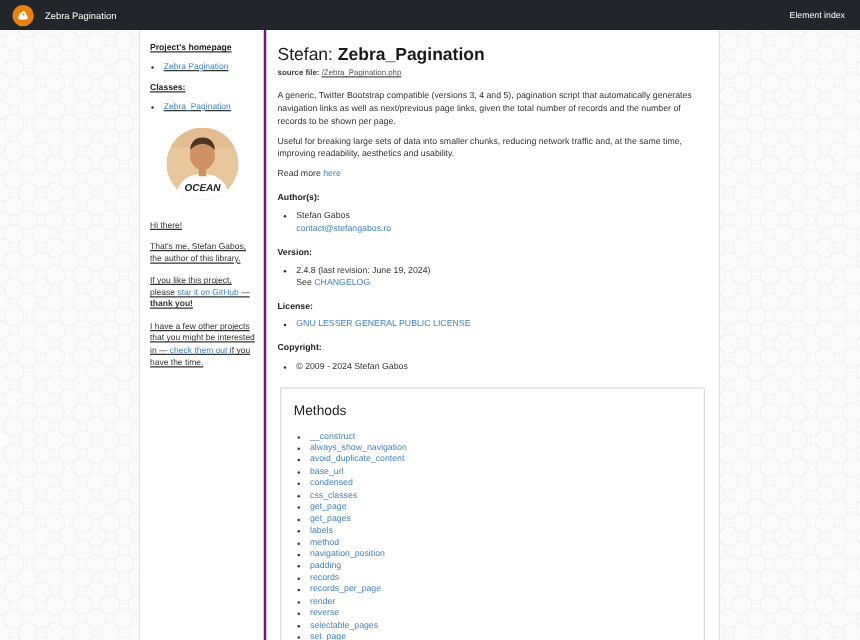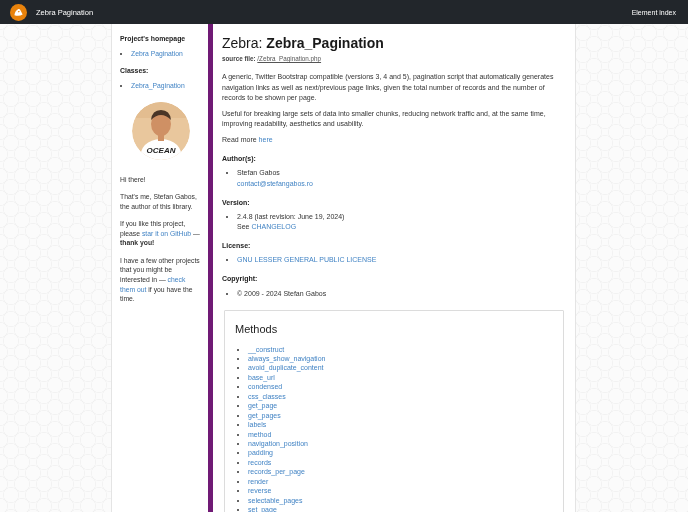--- a/index.html
+++ b/index.html
@@ -56,24 +56,25 @@
     border-left: 1px solid #e4e4e4;
     border-right: 1px solid #e4e4e4;
     display: flex;
     align-items: stretch;
   }
 
   
   .sidebar {
     width: 101px;
     flex: 0 0 auto;
-    border-right: 5px solid #701a75;
+    border-right: 2px solid #701a75;
     padding: 8px 7px 8px 8px;
     font-size: 6.8px;
     line-height: 1.4;
+    text-decoration: underline;
   }
   .sidebar h4 { font-size: 6.9px; font-weight: bold; margin: 2px 0 5px; color: #222; }
   .sidebar ul { list-style: disc; padding-left: 11px; margin: 0 0 8px; }
   .sidebar li { margin: 2px 0; }
   a.lnk { color: #4183c4; text-decoration: none; cursor: pointer; }
   .sidebar p { margin: 8px 0; color: #333; }
   .avatar-wrap { text-align: center; margin: 12px 0 12px; }
   .avatar {
     width: 58px; height: 58px; border-radius: 50%;
     display: inline-block; overflow: hidden;
@@ -168,21 +169,21 @@
       <span class="bold">thank you!</span>
     </p>
     <p>
       <span>I have a few other projects that you might be interested in —</span>
       <a class="lnk" href="#">check them out</a>
       <span>if you have the time.</span>
     </p>
   </div>
 
   <div class="main">
-    <h1 class="page-title"><span>Zebra:</span> <span class="name">Zebra_Pagination</span></h1>
+    <h1 class="page-title"><span>Stefan:</span> <span class="name">Zebra_Pagination</span></h1>
     <div class="source-line">
       <span class="lbl">source file:</span>
       <a href="#">/Zebra_Pagination.php</a>
     </div>
 
     <p>A generic, Twitter Bootstrap compatible (versions 3, 4 and 5), pagination script that automatically generates navigation links as well as next/previous page links, given the total number of records and the number of records to be shown per page.</p>
     <p>Useful for breaking large sets of data into smaller chunks, reducing network traffic and, at the same time, improving readability, aesthetics and usability.</p>
     <p>
       <span>Read more</span>
       <a class="lnk" href="#">here</a>

